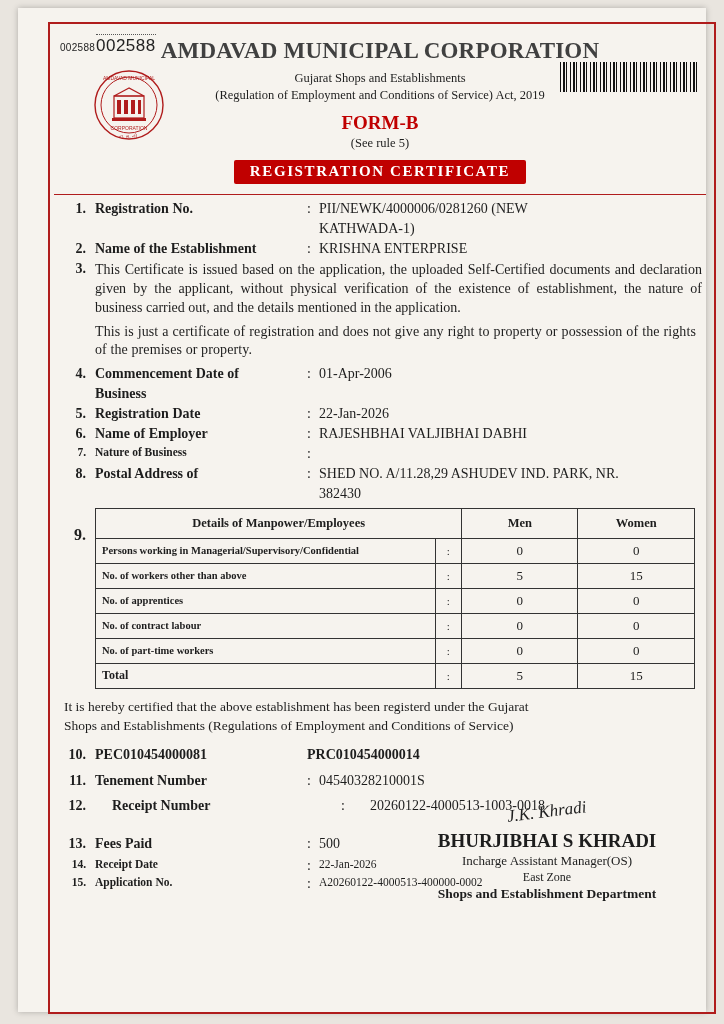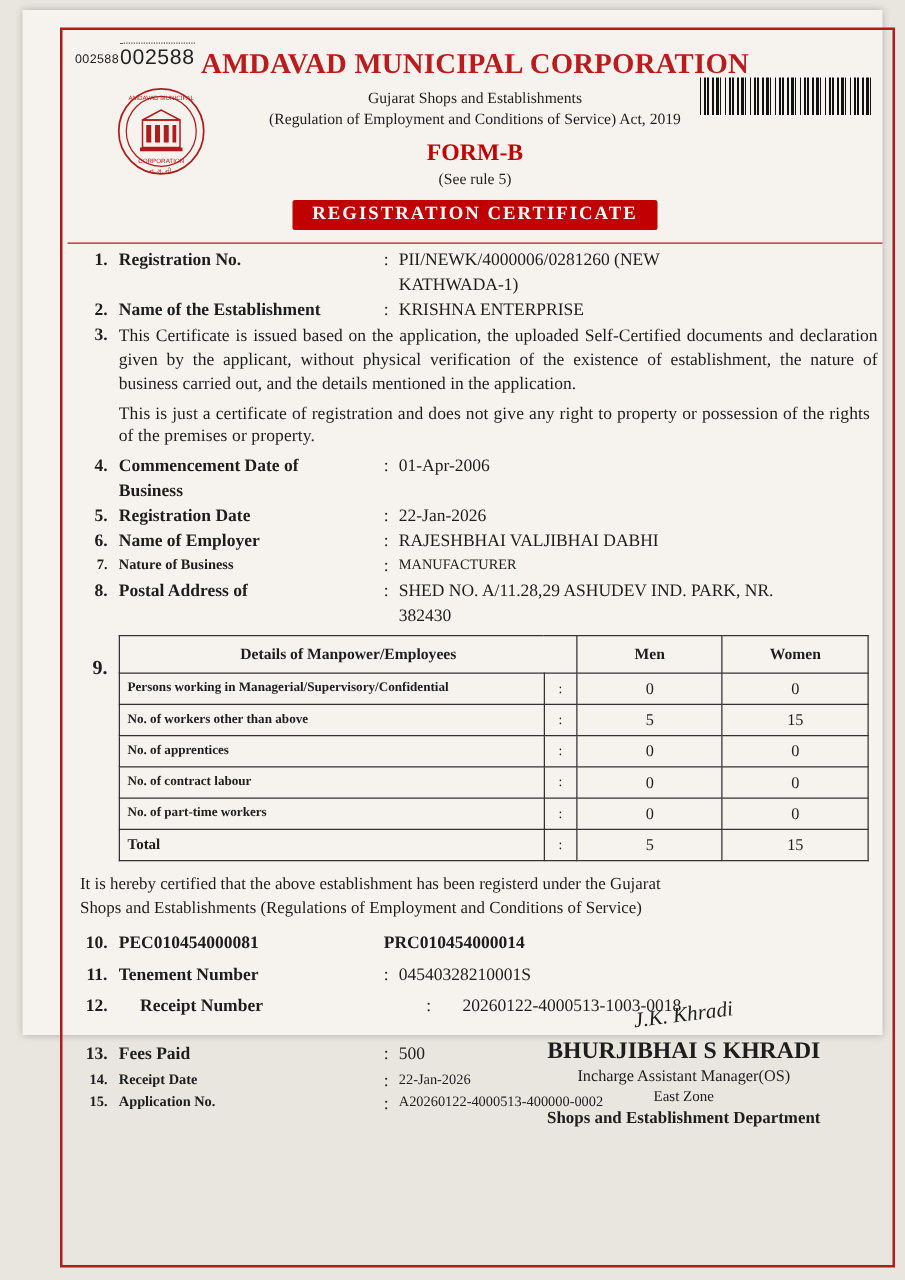--- a/index.html
+++ b/index.html
@@ -18,21 +18,21 @@
     width: 724px;
     height: 1024px;
     background: #e9e5df;
     overflow: hidden;
   }
   .paper {
     position: absolute;
     left: 18px;
     top: 8px;
     width: 688px;
-    height: 820px;
+    height: 1004px;
     background: #f6f3ee;
     box-shadow: 0 0 6px rgba(0,0,0,0.25);
   }
   .border-outer {
     position: absolute;
     left: 30px;
     top: 14px;
     width: 664px;
     height: 988px;
     border: 2px solid #b01c1c;
@@ -91,21 +91,21 @@
       #111 3px, #111 5px, transparent 5px, transparent 6px,
       #111 6px, #111 7px, transparent 7px, transparent 10px
     );
   }
 
   .head-wrap {
     text-align: center;
     padding-top: 12px;
   }
   .title-main {
-    color: #b91c1c;
+    color: #404040;
     font-family: "Liberation Serif", serif;
     font-weight: bold;
     font-size: 23px;
     letter-spacing: 0.2px;
   }
   .sub1 {
     font-size: 12.5px;
     margin-top: 7px;
   }
   .sub2 {
@@ -349,21 +349,20 @@
           <div class="num">6.</div>
           <div class="lbl">Name of Employer</div>
           <div class="colon">:</div>
           <div class="val">RAJESHBHAI VALJIBHAI DABHI</div>
         </div>
 
         <div class="row">
           <div class="num small">7.</div>
           <div class="lbl small">Nature of Business</div>
           <div class="colon">:</div>
-          <div class="val small">MANUFACTURER</div>
         </div>
 
         <div class="row">
           <div class="num">8.</div>
           <div class="lbl">Postal Address of</div>
           <div class="colon">:</div>
           <div class="val">SHED NO. A/11.28,29 ASHUDEV IND. PARK, NR.</div>
         </div>
         <div class="row">
           <div class="num"></div>

